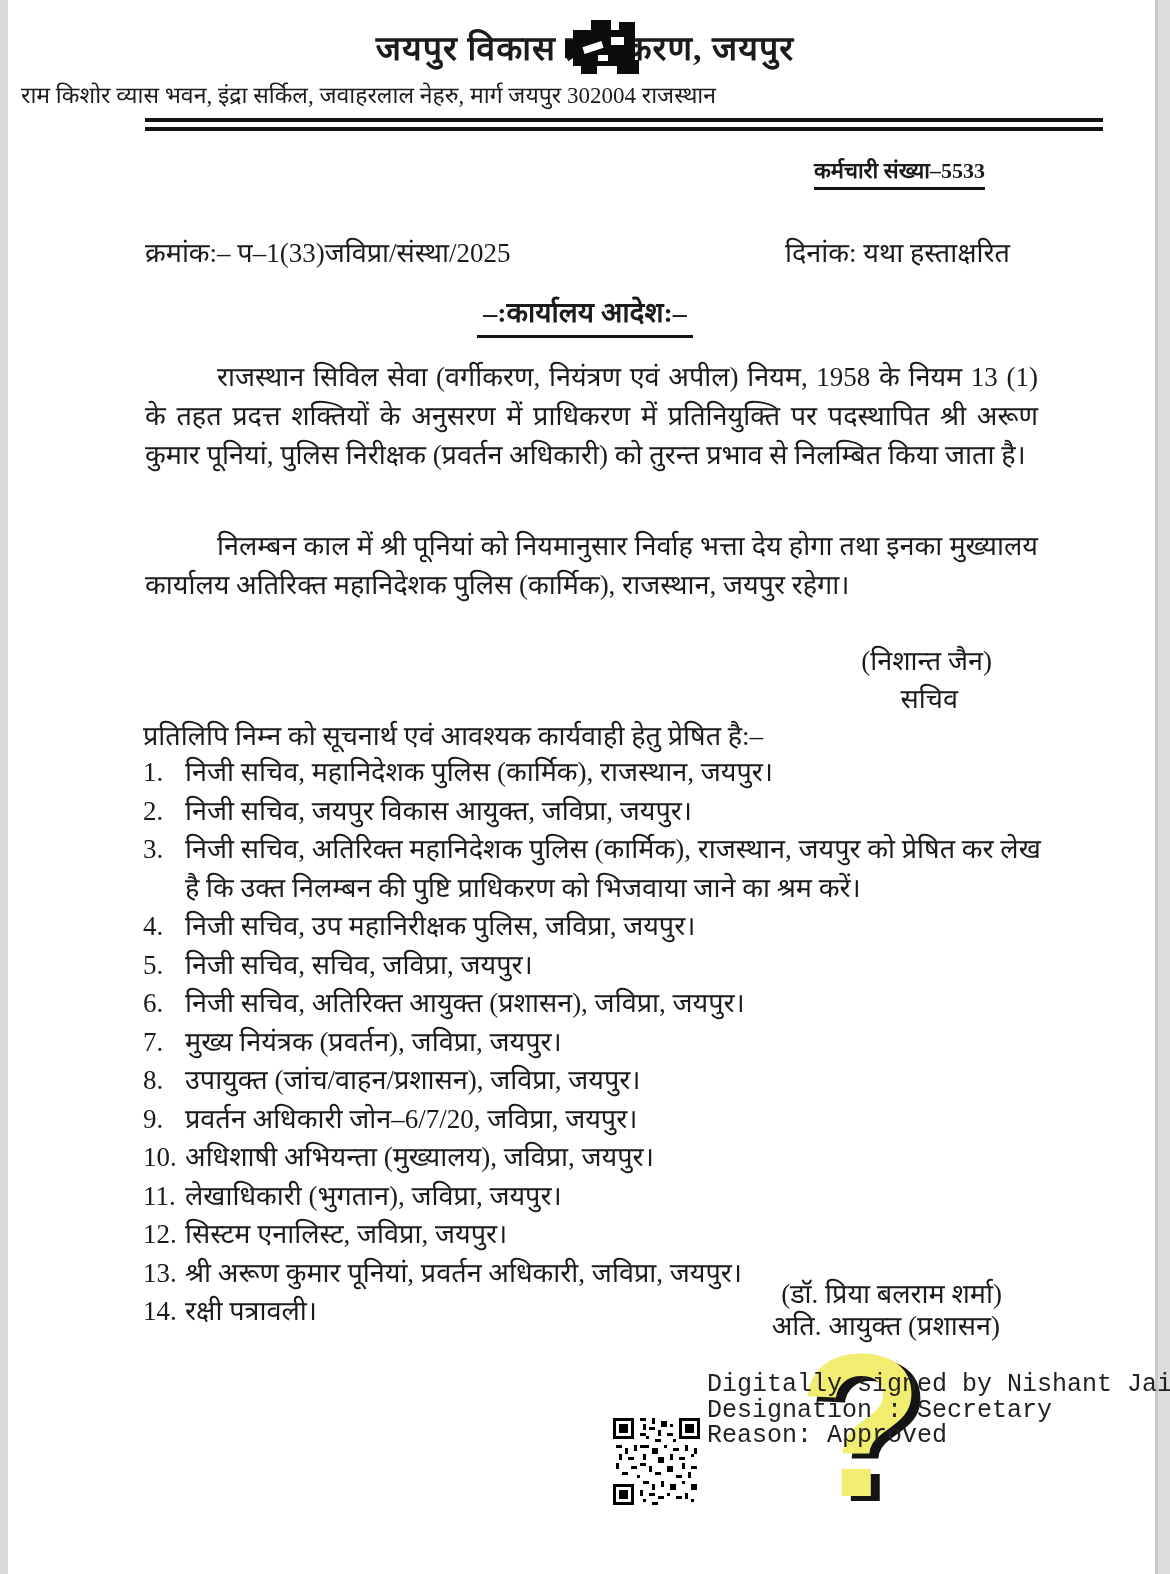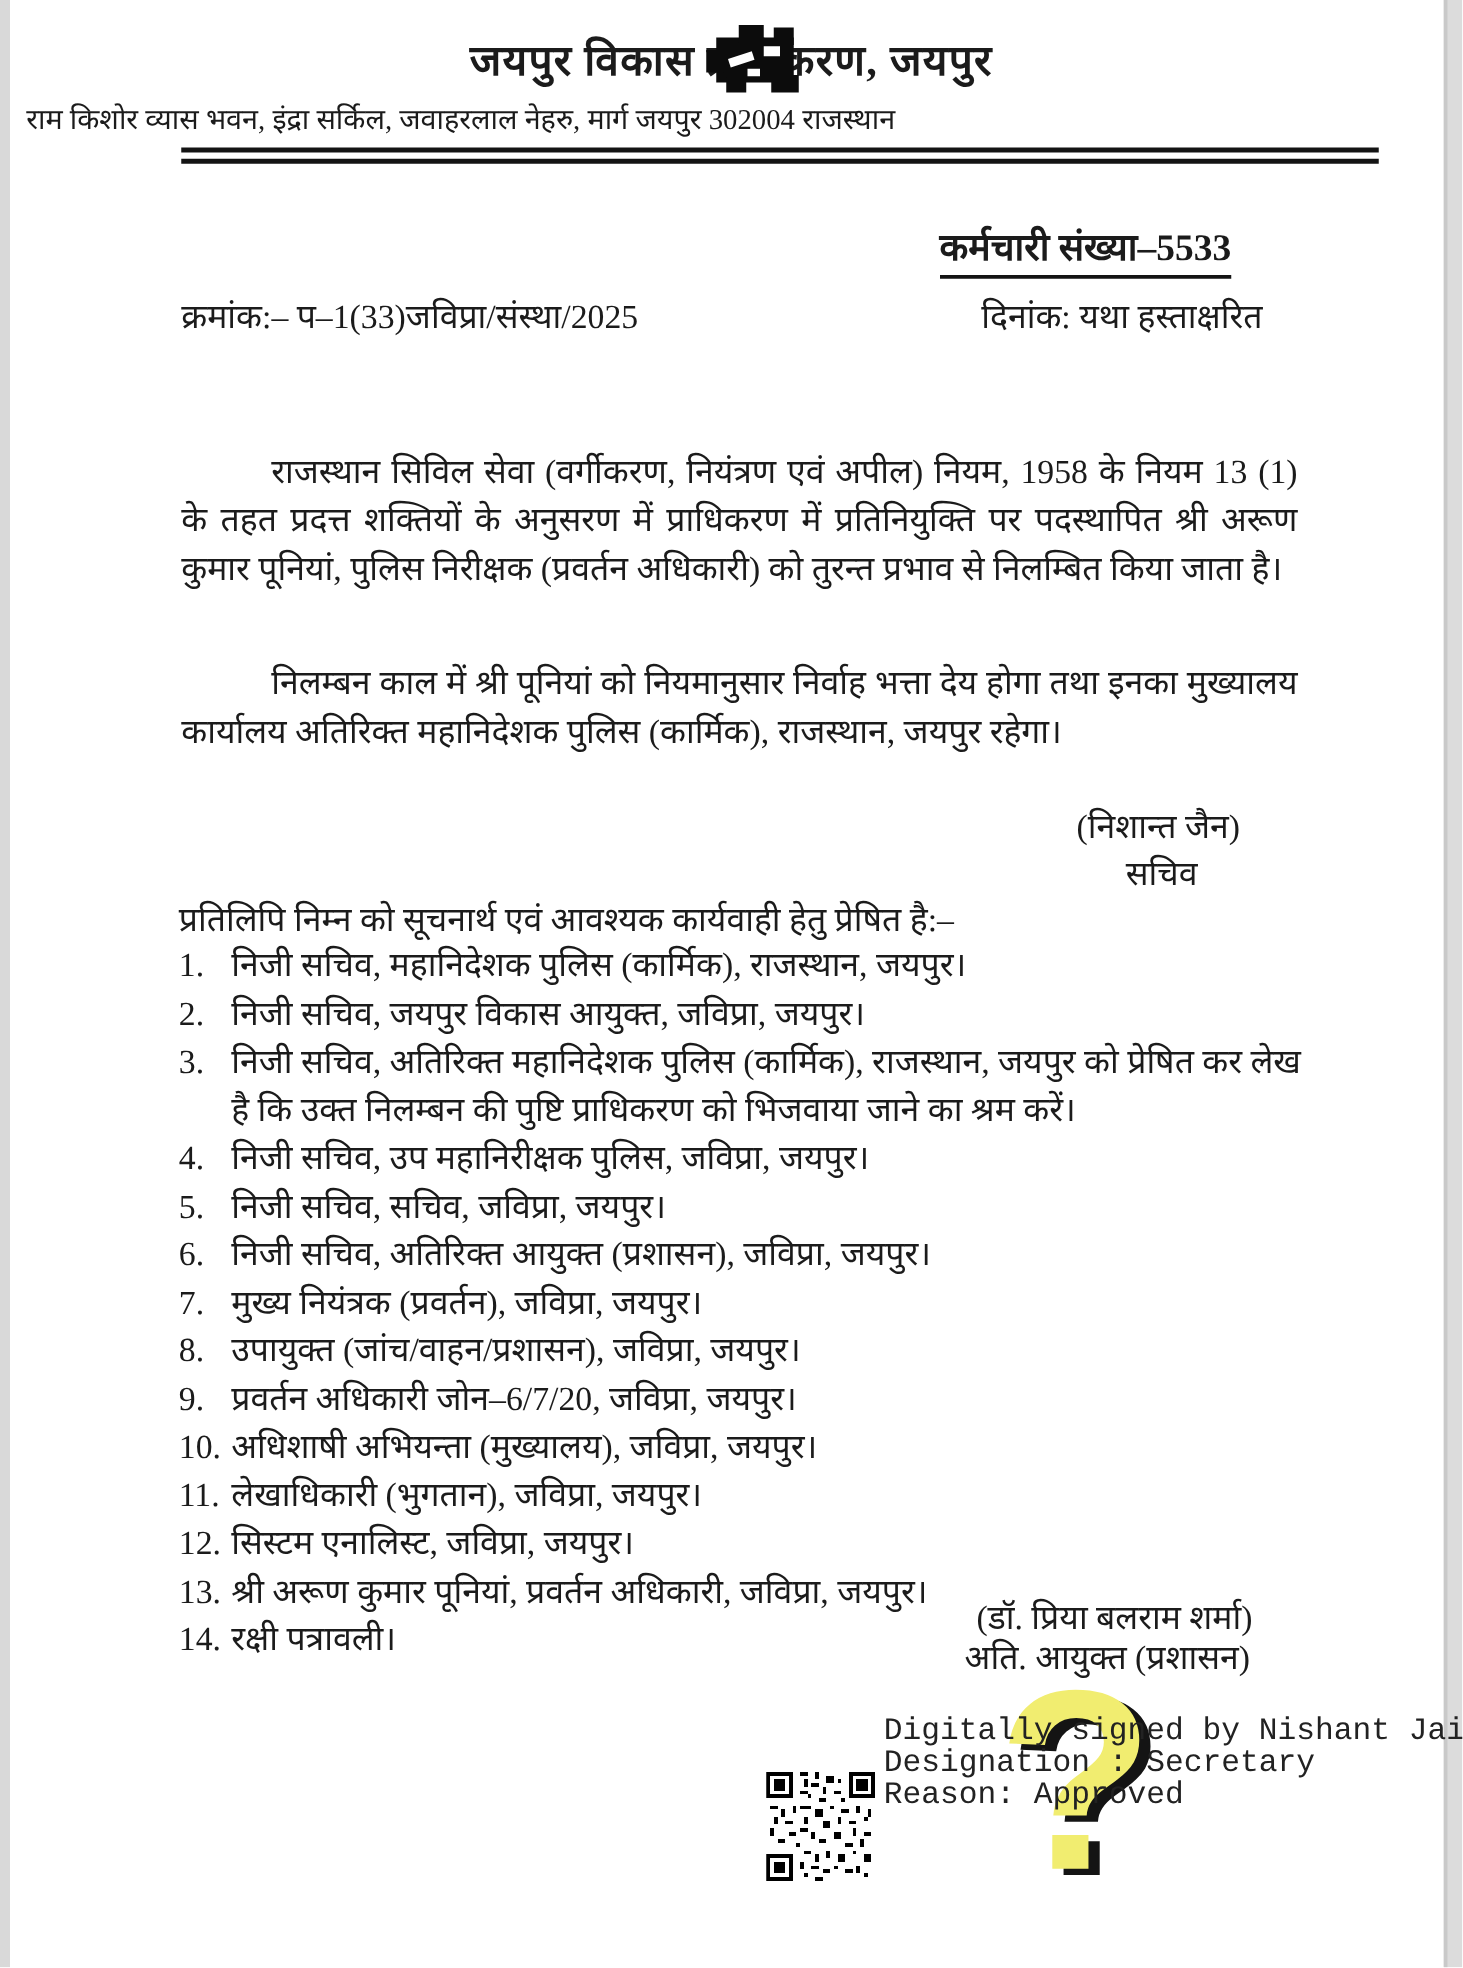--- a/index.html
+++ b/index.html
@@ -18,21 +18,21 @@
   
   .org-title{position:absolute;top:24px;left:0;width:100%;text-align:center;
     font-size:34px;font-weight:bold;letter-spacing:1px;}
   .stamp{position:absolute;top:20px;left:565px;width:84px;height:58px;}
   .stamp div{position:absolute;background:#0c0c0c;}
   .stamp .w{background:#ffffff;}
   .address{position:absolute;top:78px;left:0;width:100%;font-size:23px;margin-left:21px;}
   .double-rule{position:absolute;top:118px;left:145px;width:958px;height:5px;
     border-top:4px solid #141414;border-bottom:4px solid #141414;}
 
-  .emp-no{position:absolute;top:176px;right:185px;font-size:30px;font-weight:bold;}
+  .emp-no{position:absolute;top:154px;right:185px;font-size:22px;font-weight:bold;}
   .emp-no span{display:inline-block;border-bottom:3px solid #141414;padding-bottom:3px;}
 
   .ref-row{position:absolute;top:233px;left:145px;right:160px;display:flex;
     justify-content:space-between;font-size:27px;}
 
   .subject{position:absolute;top:292px;left:0;width:100%;text-align:center;
     font-size:28px;font-weight:bold;}
   .subject span{display:inline-block;border-bottom:3px solid #141414;padding:0 6px 5px 6px;}
 
   .para{position:absolute;left:145px;width:893px;font-size:27px;line-height:39px;
@@ -93,20 +93,23 @@
   <div class="double-rule"></div>
 
   <div class="emp-no">
     <span>कर्मचारी संख्या–5533</span>
   </div>
   <div class="ref-row">
     <span>क्रमांक:– प–1(33)जविप्रा/संस्था/2025</span>
     <span>दिनांक: यथा हस्ताक्षरित</span>
   </div>
 
+  <div class="subject">
+    <span>–:कार्यालय आदेश:–</span>
+  </div>
 
   <div class="para para1">राजस्थान सिविल सेवा (वर्गीकरण, नियंत्रण एवं अपील) नियम, 1958 के नियम 13 (1) के तहत प्रदत्त शक्तियों के अनुसरण में प्राधिकरण में प्रतिनियुक्ति पर पदस्थापित श्री अरूण कुमार पूनियां, पुलिस निरीक्षक (प्रवर्तन अधिकारी) को तुरन्त प्रभाव से निलम्बित किया जाता है।</div>
   <div class="para para2">निलम्बन काल में श्री पूनियां को नियमानुसार निर्वाह भत्ता देय होगा तथा इनका मुख्यालय कार्यालय अतिरिक्त महानिदेशक पुलिस (कार्मिक), राजस्थान, जयपुर रहेगा।</div>
 
   <div class="signer1-name">(निशान्त जैन)</div>
   <div class="signer1-desig">सचिव</div>
 
   <div class="copy-intro">प्रतिलिपि निम्न को सूचनार्थ एवं आवश्यक कार्यवाही हेतु प्रेषित है:–</div>
   <div class="copy-list">
 

